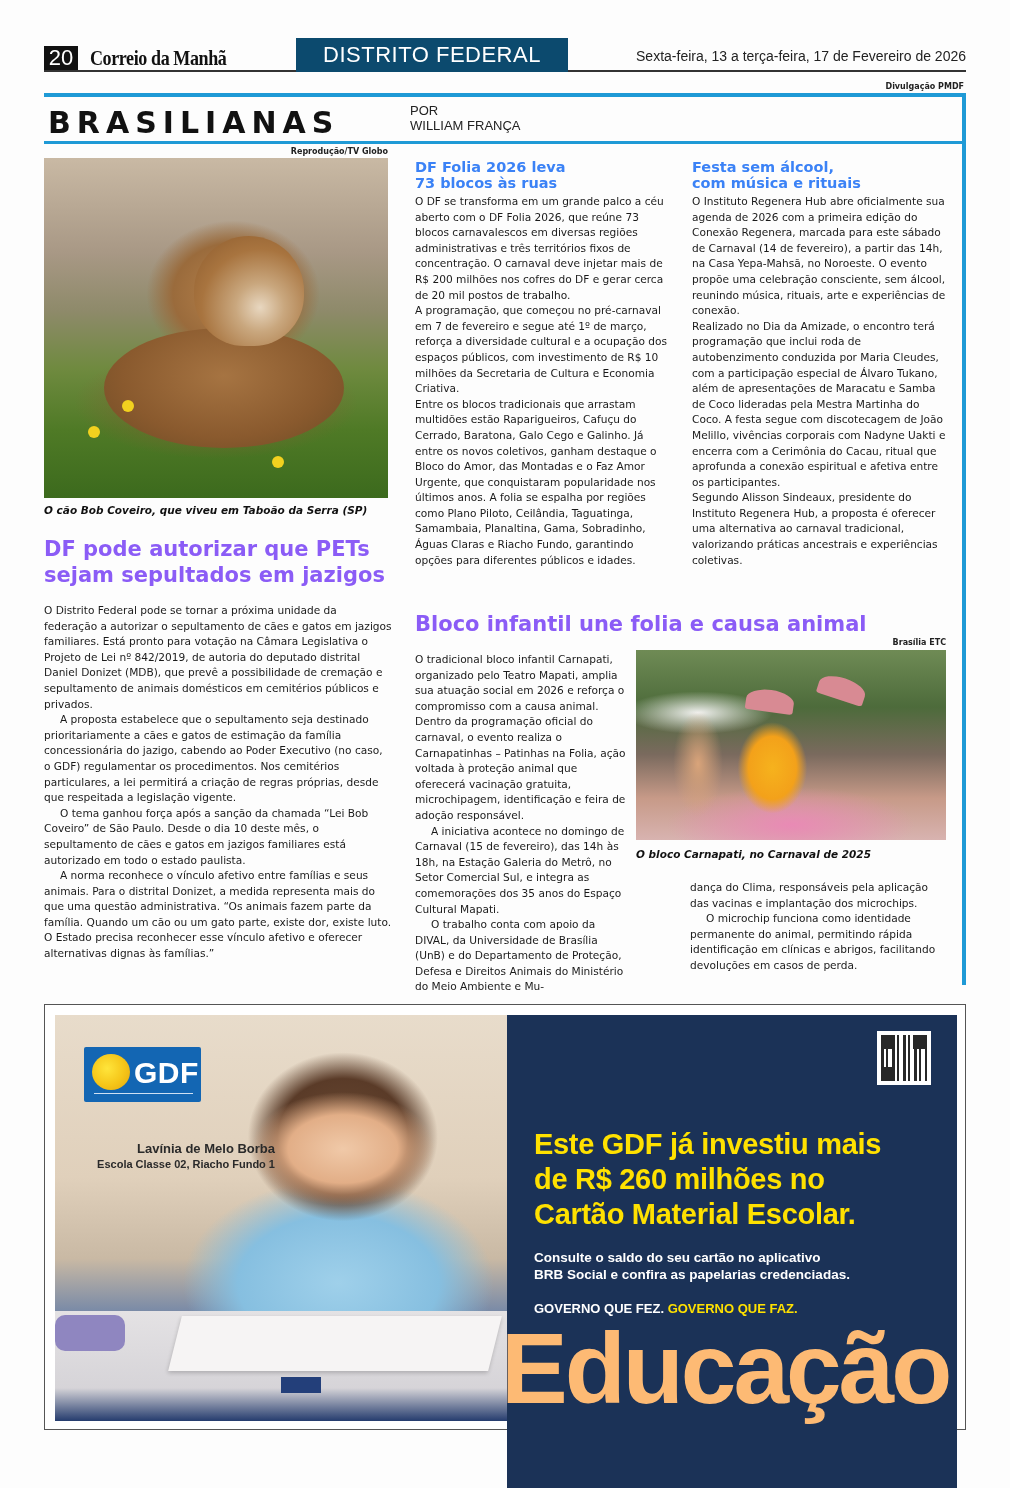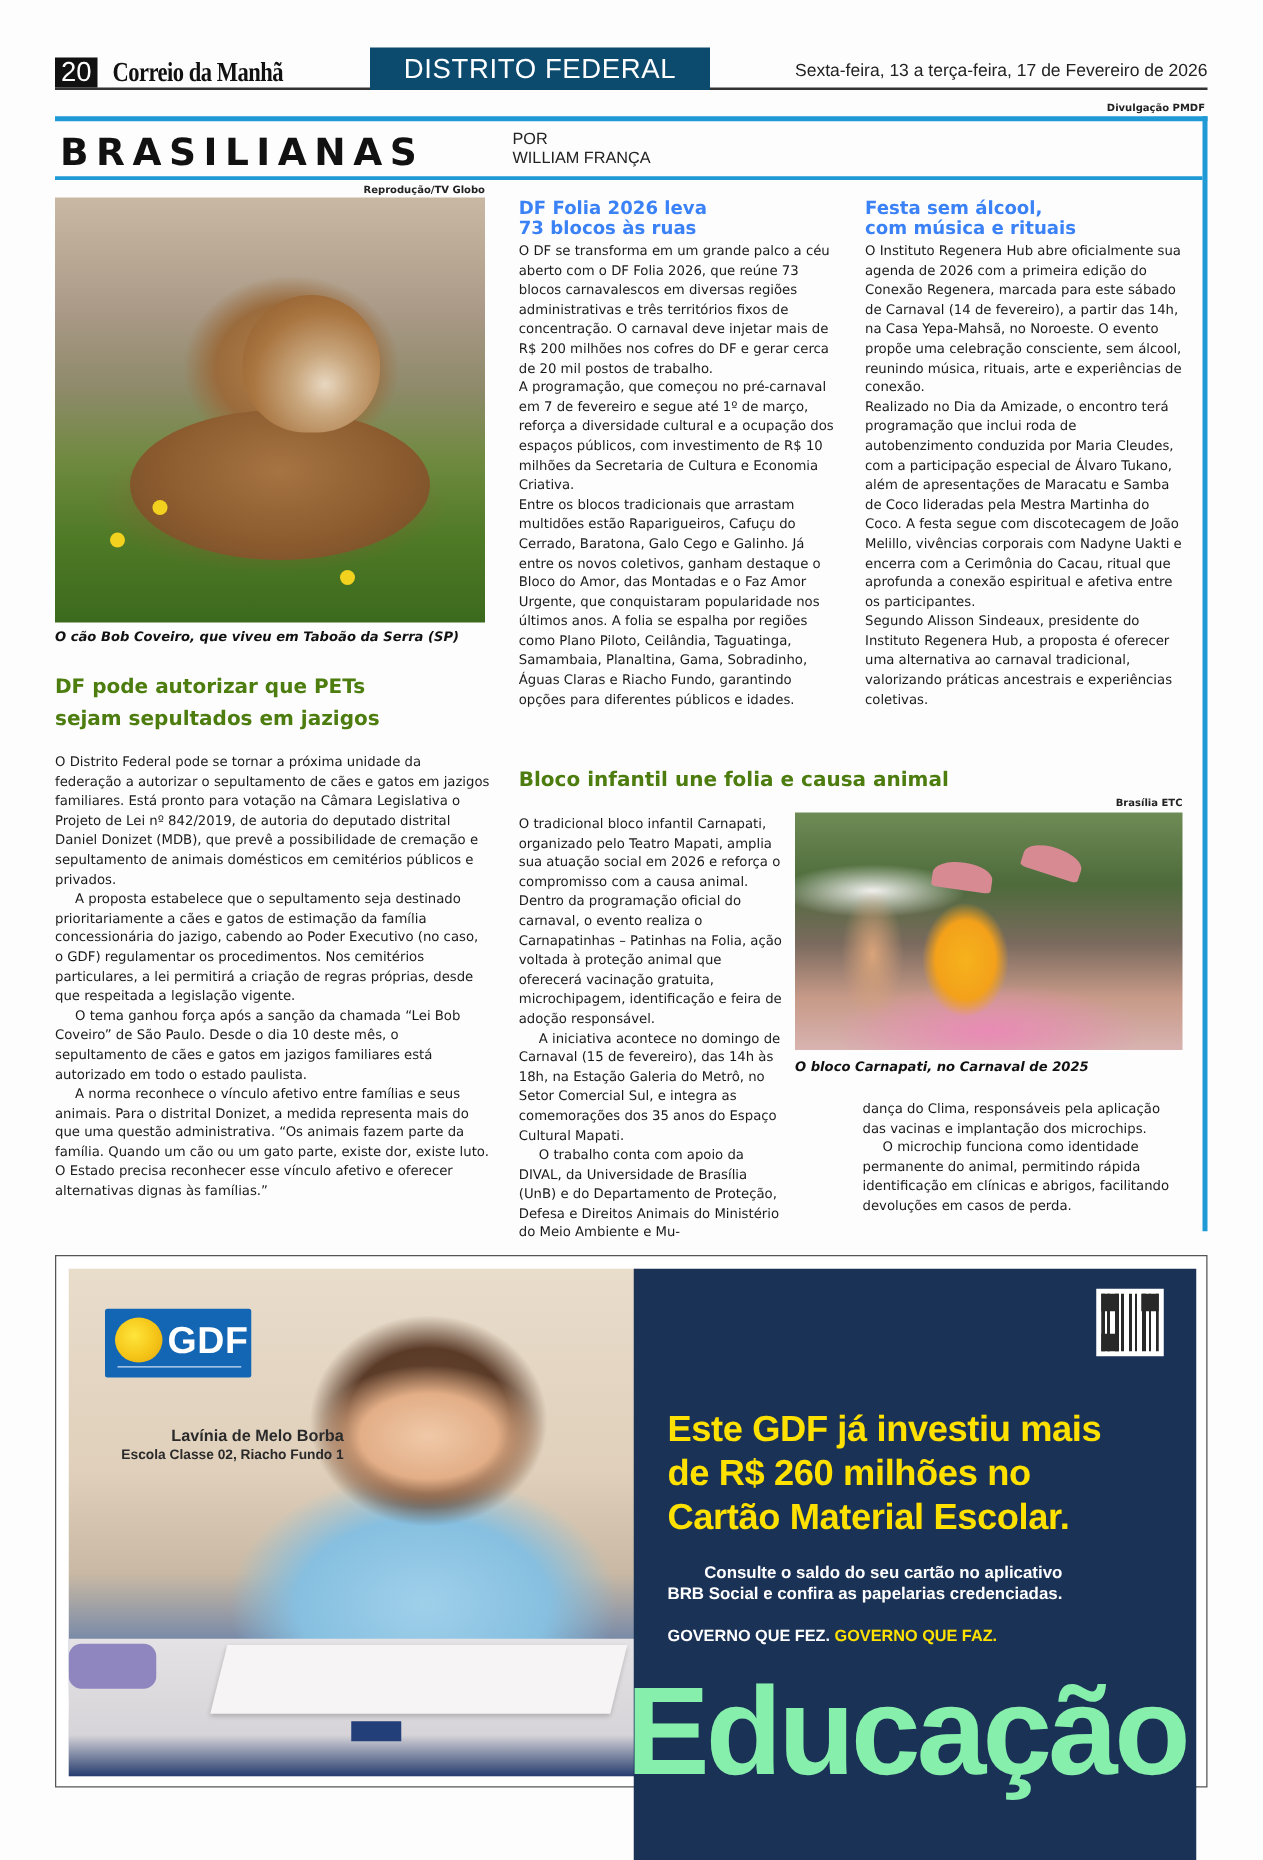--- a/index.html
+++ b/index.html
@@ -46,21 +46,21 @@
     background:
       radial-gradient(ellipse 14% 30% at 44% 62%, #f6b21d 0%, #f3a11a 55%, rgba(243,161,26,0) 80%),
       radial-gradient(ellipse 10% 35% at 20% 60%, #d9a47a 0%, rgba(217,164,122,0) 80%),
       radial-gradient(ellipse 50% 25% at 50% 92%, #e98ab5 0%, rgba(233,138,181,0) 80%),
       radial-gradient(ellipse 30% 14% at 20% 33%, #f1f1ef 0%, rgba(241,241,239,0) 80%),
       linear-gradient(180deg, #6f8b55 0%, #4d6b3b 30%, #7a6a5e 55%, #c79a88 78%, #d8b3b0 100%); }
   .carnaval-photo .umbrella { position: absolute; height: 22px; width: 48px; border-radius: 50% 50% 10% 10%; background: #d88a93; }
 
   
   .h-small { position: absolute; font-family: "DejaVu Sans", sans-serif; font-weight: bold; font-size: 14.5px; line-height: 16px; color: #3b82f6; }
-  .h-large { position: absolute; font-family: "DejaVu Sans", sans-serif; font-weight: 600; font-size: 16px; line-height: 26px; color: #4d7c0f; }
+  .h-large { position: absolute; font-family: "DejaVu Sans", sans-serif; font-weight: 600; font-size: 21px; line-height: 26px; color: #8b5cf6; }
   .body-text { position: absolute; font-family: "DejaVu Sans", sans-serif; font-size: 10.6px; line-height: 15.6px; color: #1a1a1a; text-align: left; }
   .body-text p { margin: 0; }
   .body-text p.indent { text-indent: 16px; }
 
   
   .ad { position: absolute; left: 44px; top: 1004px; width: 922px; height: 426px; border: 1px solid #555; background: #fff; }
   .ad-photo { position: absolute; left: 10px; top: 10px; width: 457px; height: 406px; overflow: hidden;
     background:
       radial-gradient(ellipse 20% 14% at 63% 33%, #f0c9a8 0%, #e2ae87 60%, rgba(226,174,135,0) 100%),
       radial-gradient(ellipse 26% 26% at 63% 30%, #6a4a34 0%, #5a3b28 55%, rgba(90,59,40,0) 80%),
@@ -85,25 +85,25 @@
     background:
       linear-gradient(#111,#111) 0 0/14px 14px no-repeat,
       linear-gradient(#111,#111) 100% 0/14px 14px no-repeat,
       linear-gradient(#111,#111) 0 100%/14px 14px no-repeat,
       repeating-linear-gradient(90deg, #111 0 3px, #fff 3px 5px, #111 5px 7px, #fff 7px 11px),
       #fff;
     opacity: 0.9; }
   .ad-headline { position: absolute; left: 27px; top: 112px; font-family: "Liberation Sans", sans-serif; font-weight: bold;
     font-size: 29px; line-height: 35px; color: #ffe100; letter-spacing: -0.3px; }
   .ad-sub { position: absolute; left: 27px; top: 234px; font-family: "Liberation Sans", sans-serif; font-weight: bold;
-    font-size: 13.5px; line-height: 17px; color: #fff; text-align: right; }
+    font-size: 13.5px; line-height: 17px; color: #fff; }
   .ad-slogan { position: absolute; left: 27px; top: 286px; font-family: "Liberation Sans", sans-serif; font-weight: bold; font-size: 13px; color: #fff; }
   .ad-slogan .yellow { color: #ffe100; }
-  .ad-big { position: absolute; left: -6px; top: 320px; font-family: "Liberation Sans", sans-serif; font-weight: bold;
-    font-size: 100px; line-height: 100px; color: #86efac; letter-spacing: -3px; }
+  .ad-big { position: absolute; left: -6px; top: 303px; font-family: "Liberation Sans", sans-serif; font-weight: bold;
+    font-size: 100px; line-height: 100px; color: #fdba74; letter-spacing: -3px; }
 </style>
 </head>
 <body>
 
 <div class="masthead">
   <div class="page-num">20</div>
   <div class="paper-name">Correio da Manhã</div>
   <div class="section-tag">DISTRITO FEDERAL</div>
   <div class="issue-date">Sexta-feira, 13 a terça-feira, 17 de Fevereiro de 2026</div>
 </div>

